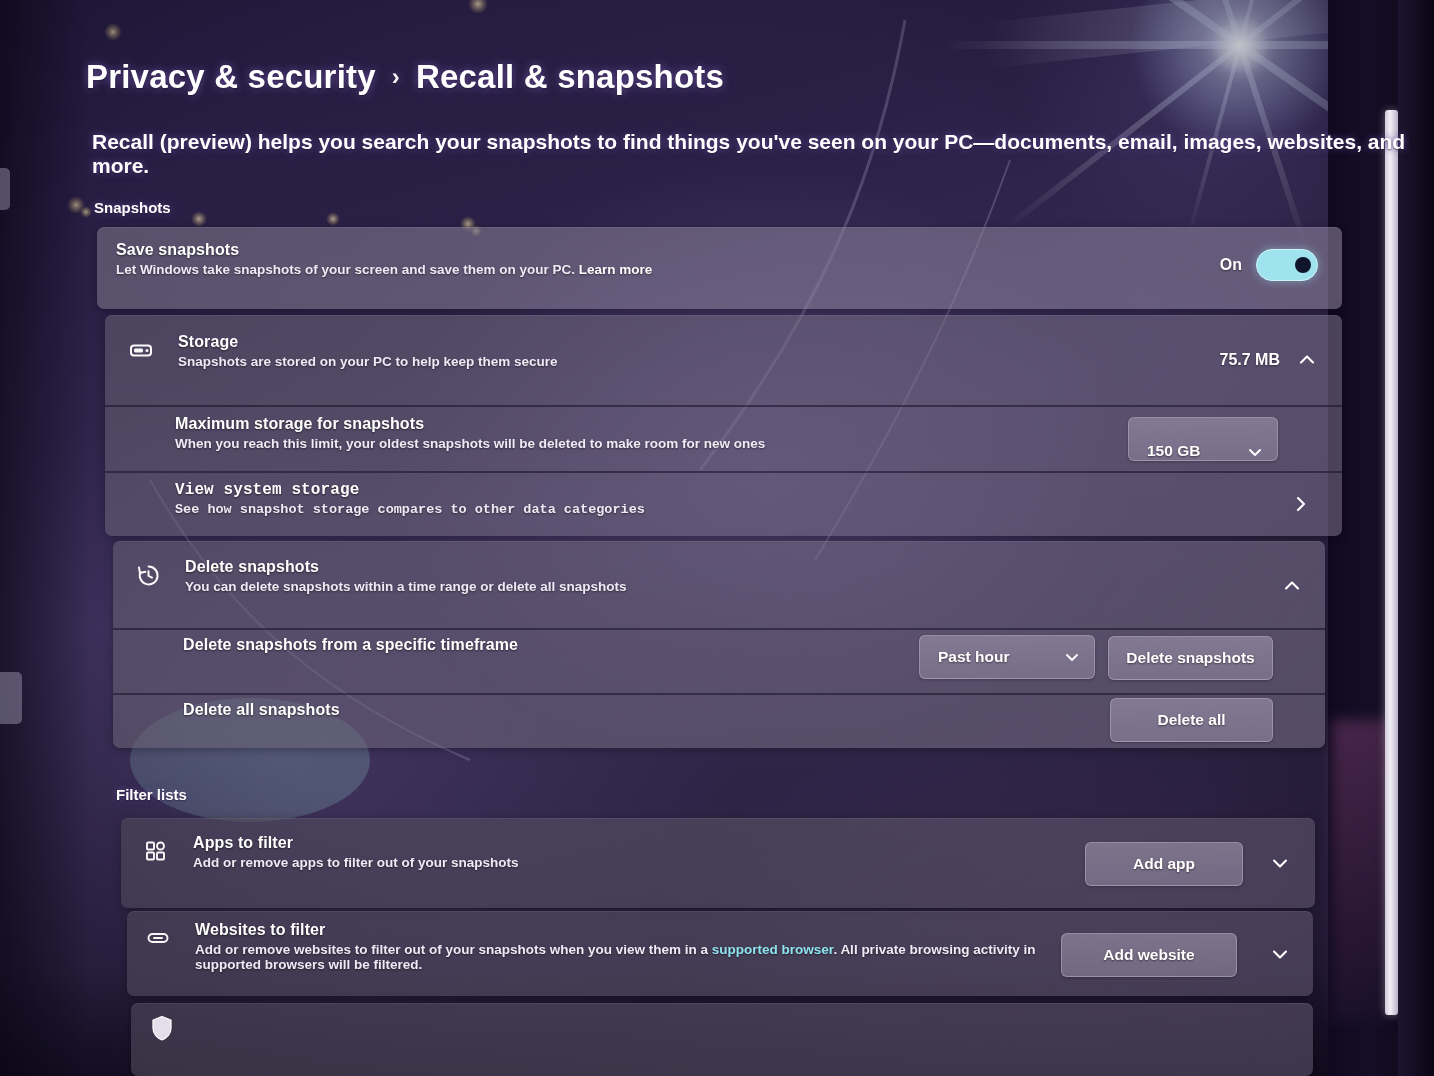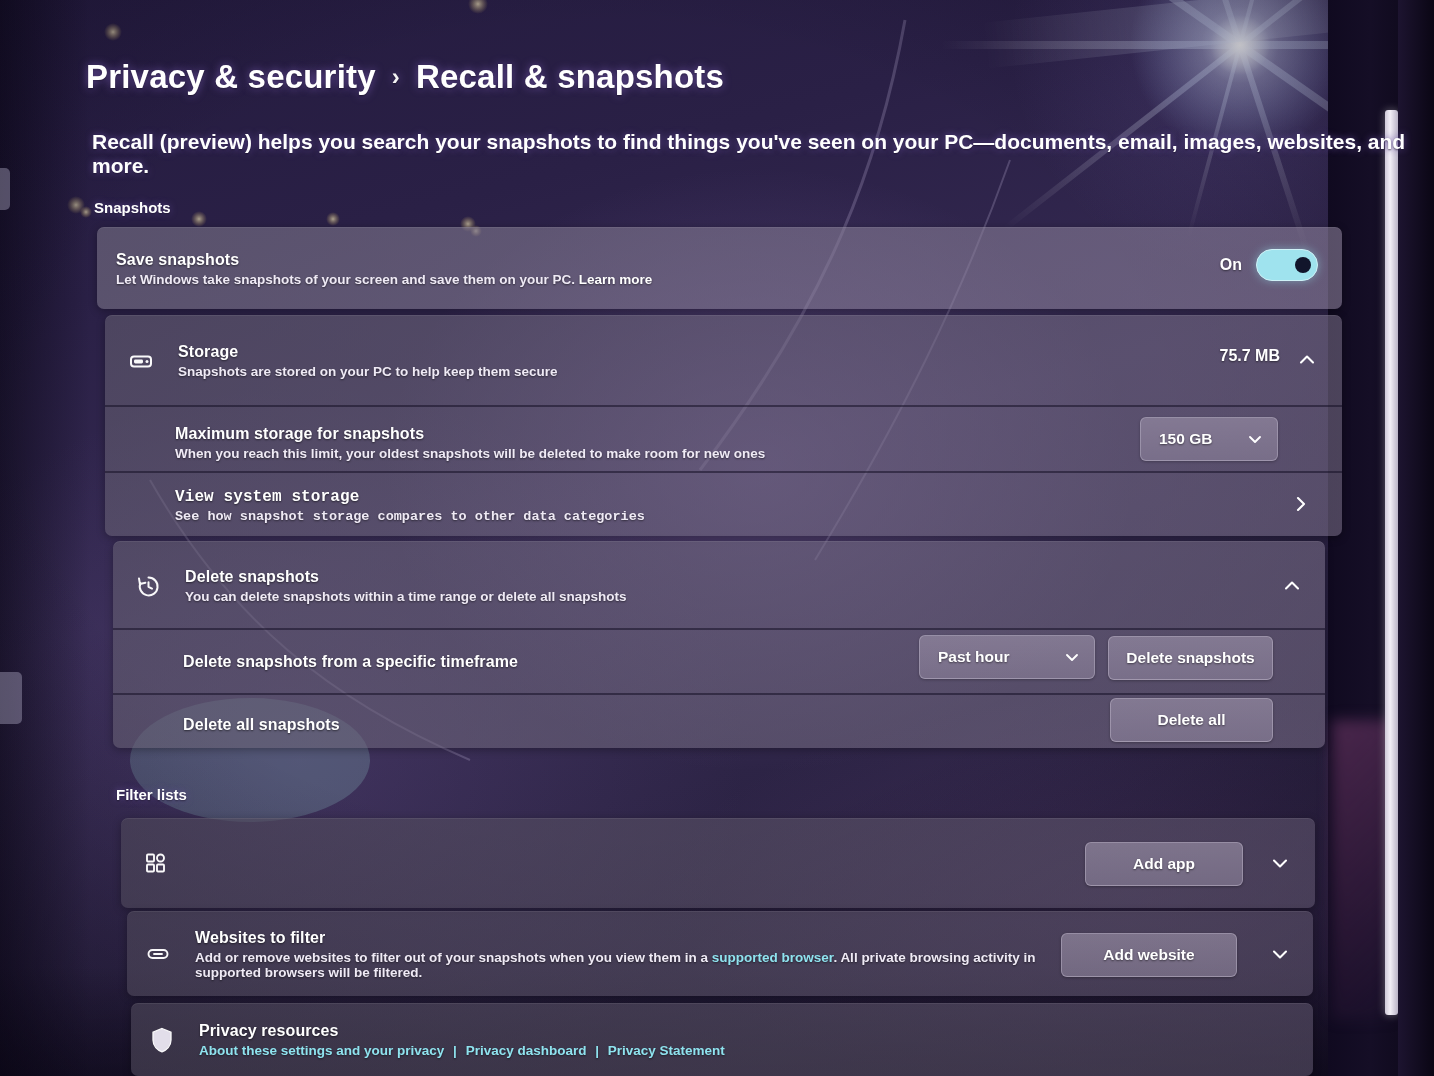--- a/index.html
+++ b/index.html
@@ -89,39 +89,39 @@
     background:linear-gradient(125deg, rgba(99,93,112,.60) 0%, rgba(112,104,126,.58) 50%, rgba(126,115,140,.54) 100%);
   }
   .card.dark{
     background:linear-gradient(120deg, rgba(78,72,90,.62) 0%, rgba(92,84,104,.58) 55%, rgba(104,94,118,.52) 100%);
   }
   .divider{
     position:absolute; left:0; right:0; height:2px;
     background:rgba(22,16,38,.55);
   }
 
-  .row{ position:absolute; display:flex; align-items:center; }
+  .row{ position:absolute; display:flex; }
   .row-icon{
     width:34px; height:34px; flex:0 0 34px;
     display:flex; align-items:center; justify-content:center;
     opacity:.97;
   }
   .row-text{ display:flex; flex-direction:column; gap:3px; }
   .row-title{
     font-size:16px; font-weight:700; letter-spacing:.1px;
     text-shadow:0 1px 2px rgba(0,0,0,.55);
   }
   .row-sub{
     font-size:13.5px; font-weight:600; color:#efeaf5;
     text-shadow:0 1px 2px rgba(0,0,0,.5);
   }
   .link{ color:#8fe3ef; }
   .link-plain{ color:#ffffff; }
 
-  .right-slot{ position:absolute; display:flex; align-items:flex-start; gap:14px; }
+  .right-slot{ position:absolute; display:flex; align-items:center; gap:14px; }
 
   .value-text{ font-size:16px; font-weight:700; text-shadow:0 1px 2px rgba(0,0,0,.5); }
 
   .chev{
     width:26px; height:26px; display:flex; align-items:center; justify-content:center;
     font-size:17px; font-weight:700; color:#ffffff;
   }
 
   
   .toggle-wrap{ display:flex; align-items:center; gap:14px; }
@@ -287,21 +287,21 @@
     </div>
 
     <div class="divider" style="top:90px;"></div>
 
     <div class="row" style="left:70px; top:100px; width:980px; height:56px;">
       <div class="row-text">
         <div class="row-title">Maximum storage for snapshots</div>
         <div class="row-sub">When you reach this limit, your oldest snapshots will be deleted to make room for new ones</div>
       </div>
     </div>
-    <div class="combo" style="position:absolute; right:64px; top:102px; width:138px;">
+    <div class="combo" style="position:absolute; right:64px; top:102px; width:150px;align-items:flex-end;">
       <span class="cv">150 GB</span>
       <span class="cchev">
         <svg width="16" height="16" viewBox="0 0 16 16">
             <path d="M3 6 L8 11 L13 6" fill="none" stroke="#ffffff" stroke-width="1.9" stroke-linecap="round" stroke-linejoin="round"></path>
           </svg>
       </span>
     </div>
 
     <div class="divider" style="top:156px;"></div>
 
@@ -367,20 +367,24 @@
   <div class="card dark" style="left:121px; top:818px; width:1194px; height:90px;">
     <div class="row" style="left:18px; top:16px; width:960px; height:58px;">
       <div class="row-icon">
         <svg width="26" height="26" viewBox="0 0 26 26">
           <rect x="4" y="4.5" width="7" height="7" rx="1" fill="none" stroke="#ffffff" stroke-width="1.9"></rect>
           <rect x="4" y="14.5" width="7" height="7" rx="1" fill="none" stroke="#ffffff" stroke-width="1.9"></rect>
           <rect x="14" y="14.5" width="7" height="7" rx="1" fill="none" stroke="#ffffff" stroke-width="1.9"></rect>
           <rect x="14" y="4.5" width="7" height="7" rx="3.5" fill="none" stroke="#ffffff" stroke-width="1.9"></rect>
         </svg>
       </div>
+      <div class="row-text" style="margin-left:20px;">
+        <div class="row-title">Apps to filter</div>
+        <div class="row-sub">Add or remove apps to filter out of your snapshots</div>
+      </div>
     </div>
     <div class="btn" style="position:absolute; right:72px; top:24px; width:158px; height:44px;">Add app</div>
     <span class="chev" style="position:absolute; right:22px; top:32px;">
       <svg width="20" height="20" viewBox="0 0 20 20">
           <path d="M4 7.5 L10 13.5 L16 7.5" fill="none" stroke="#ffffff" stroke-width="2.1" stroke-linecap="round" stroke-linejoin="round"></path>
         </svg>
     </span>
   </div>
 
   <div class="card dark" style="left:127px; top:911px; width:1186px; height:85px;padding-left:25px;">
@@ -406,26 +410,16 @@
     </span>
   </div>
 
   <div class="card dark" style="left:131px; top:1003px; width:1182px; height:73px;">
     <div class="row" style="left:14px; top:8px; width:1000px; height:58px;">
       <div class="row-icon">
         <svg width="26" height="28" viewBox="0 0 26 28">
           <path d="M13 2.5 L22 6.2 V14 C22 20 17.6 24.2 13 25.8 C8.4 24.2 4 20 4 14 V6.2 Z" fill="#e8e4f0" stroke="#ffffff" stroke-width="1.3"></path>
         </svg>
       </div>
-      <div class="row-text" style="margin-left:20px;">
-        <div class="row-title">Privacy resources</div>
-        <div class="row-sub">
-          <span class="link">About these settings and your privacy</span>
-          <span class="link" style="margin:0 5px;">|</span>
-          <span class="link">Privacy dashboard</span>
-          <span class="link" style="margin:0 5px;">|</span>
-          <span class="link">Privacy Statement</span>
-        </div>
-      </div>
     </div>
   </div>
 
 </div>
 
 </body></html>

